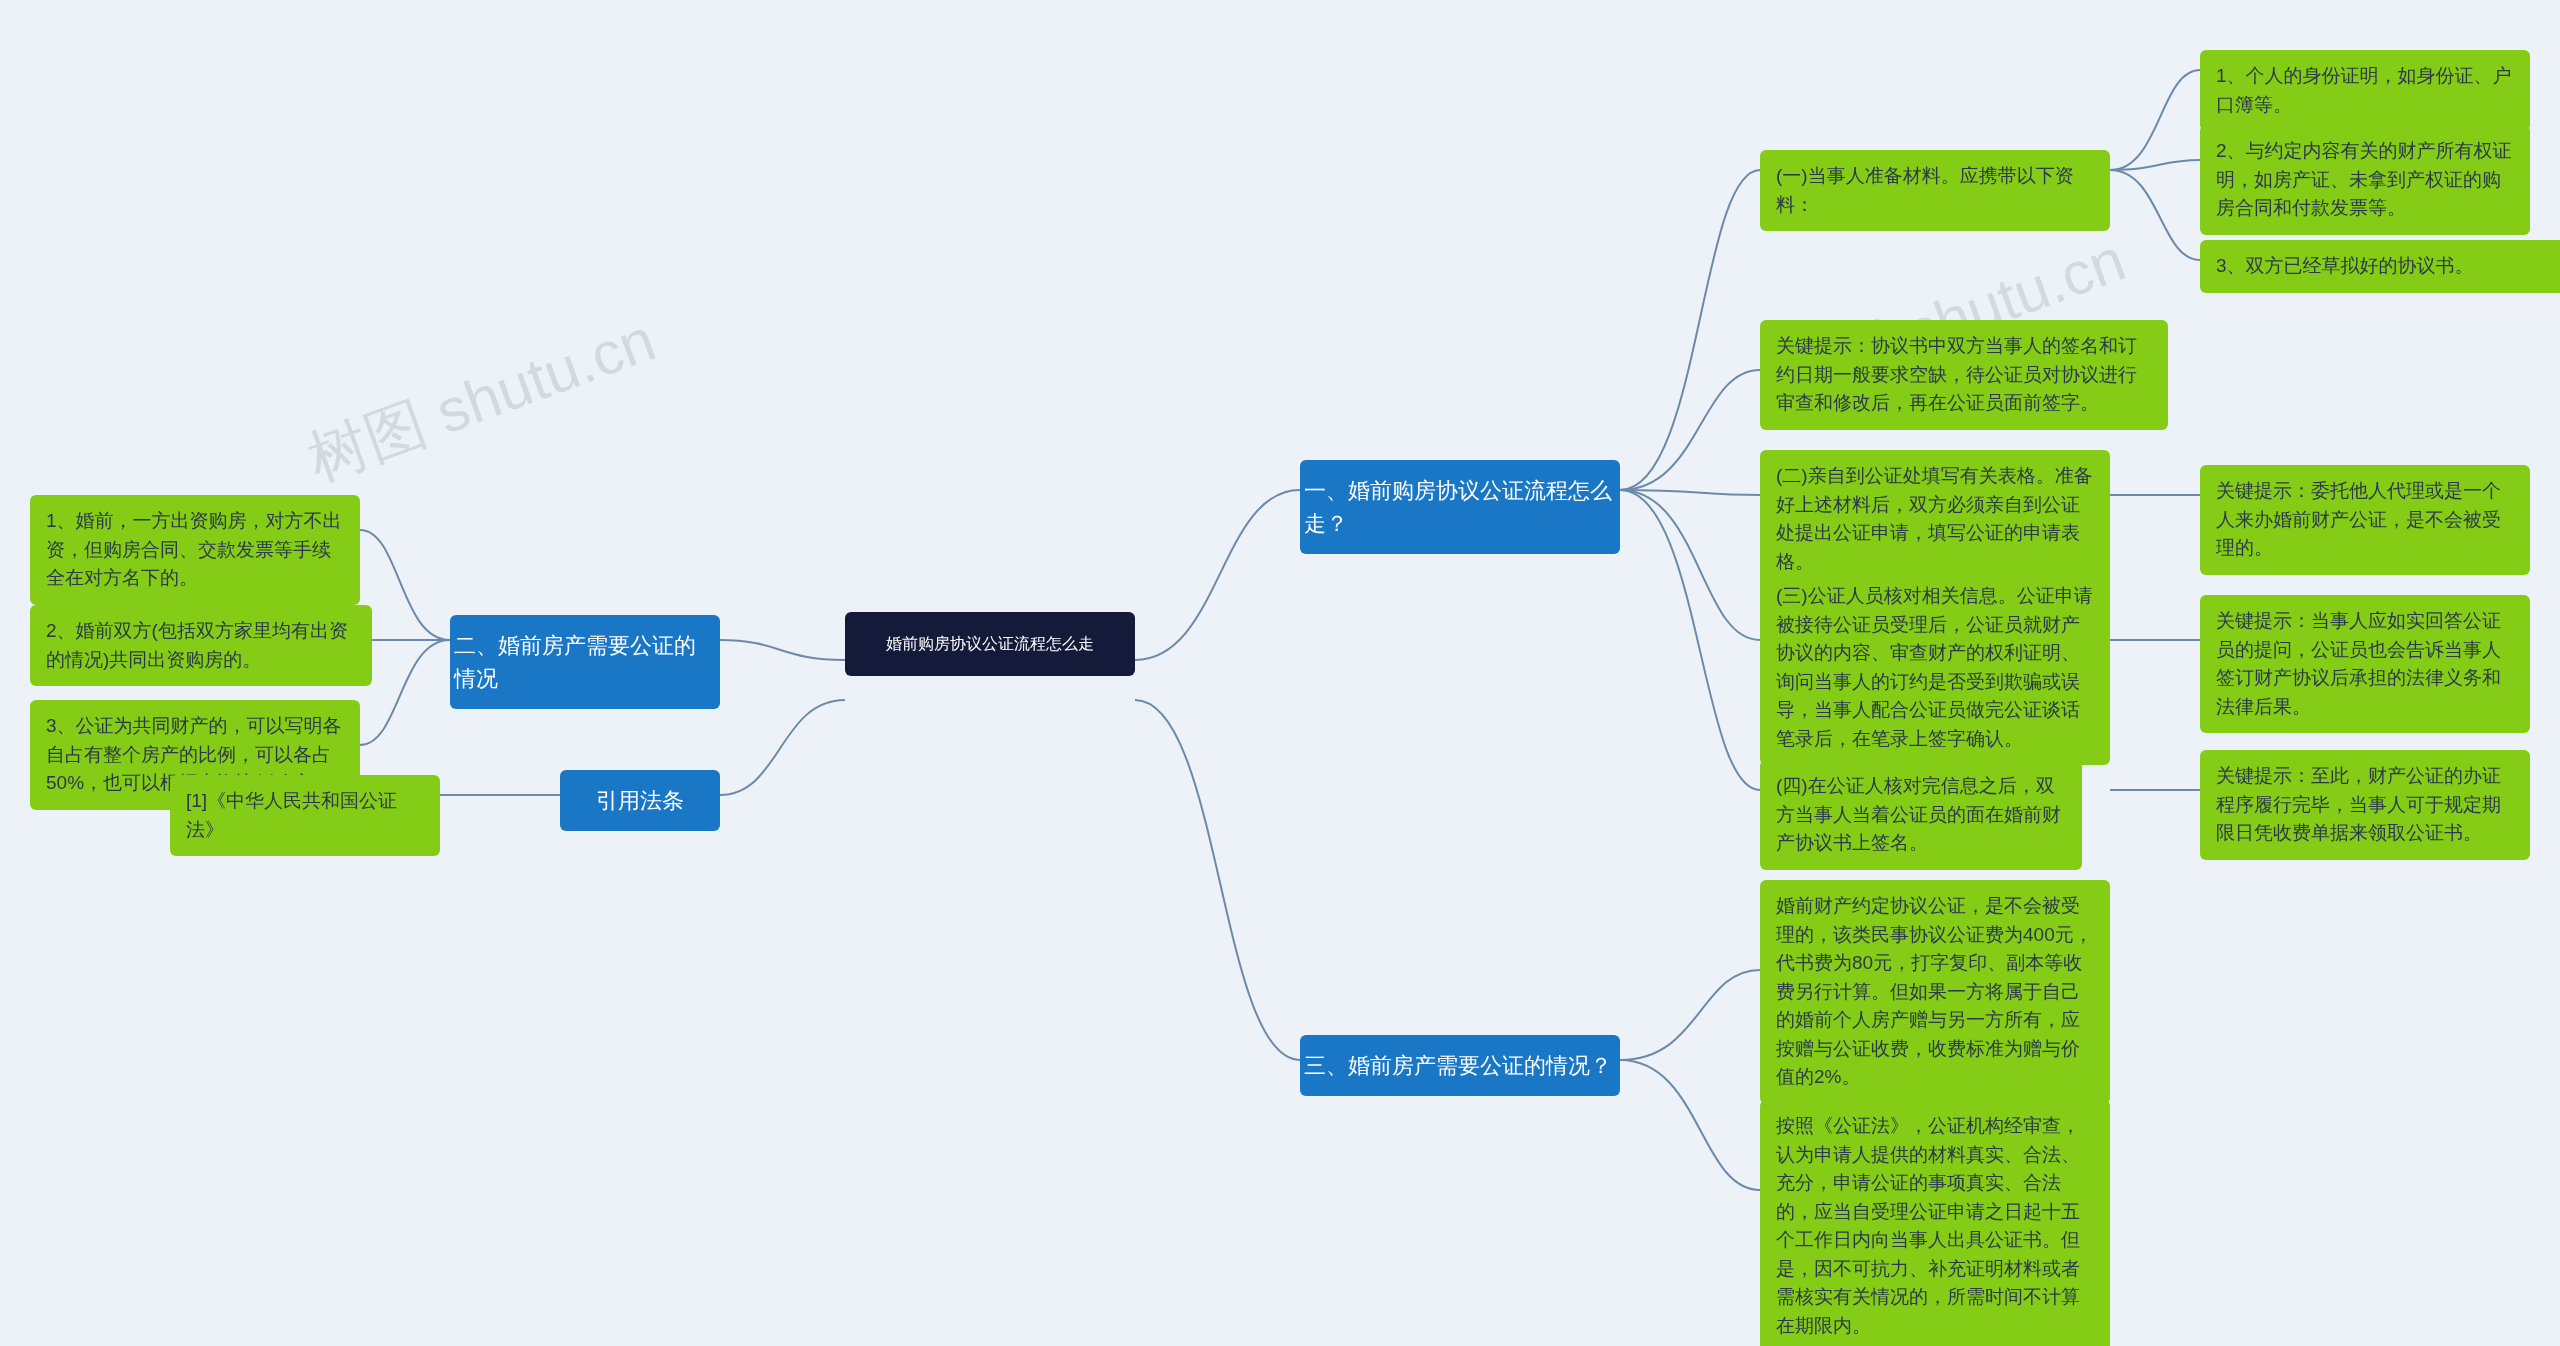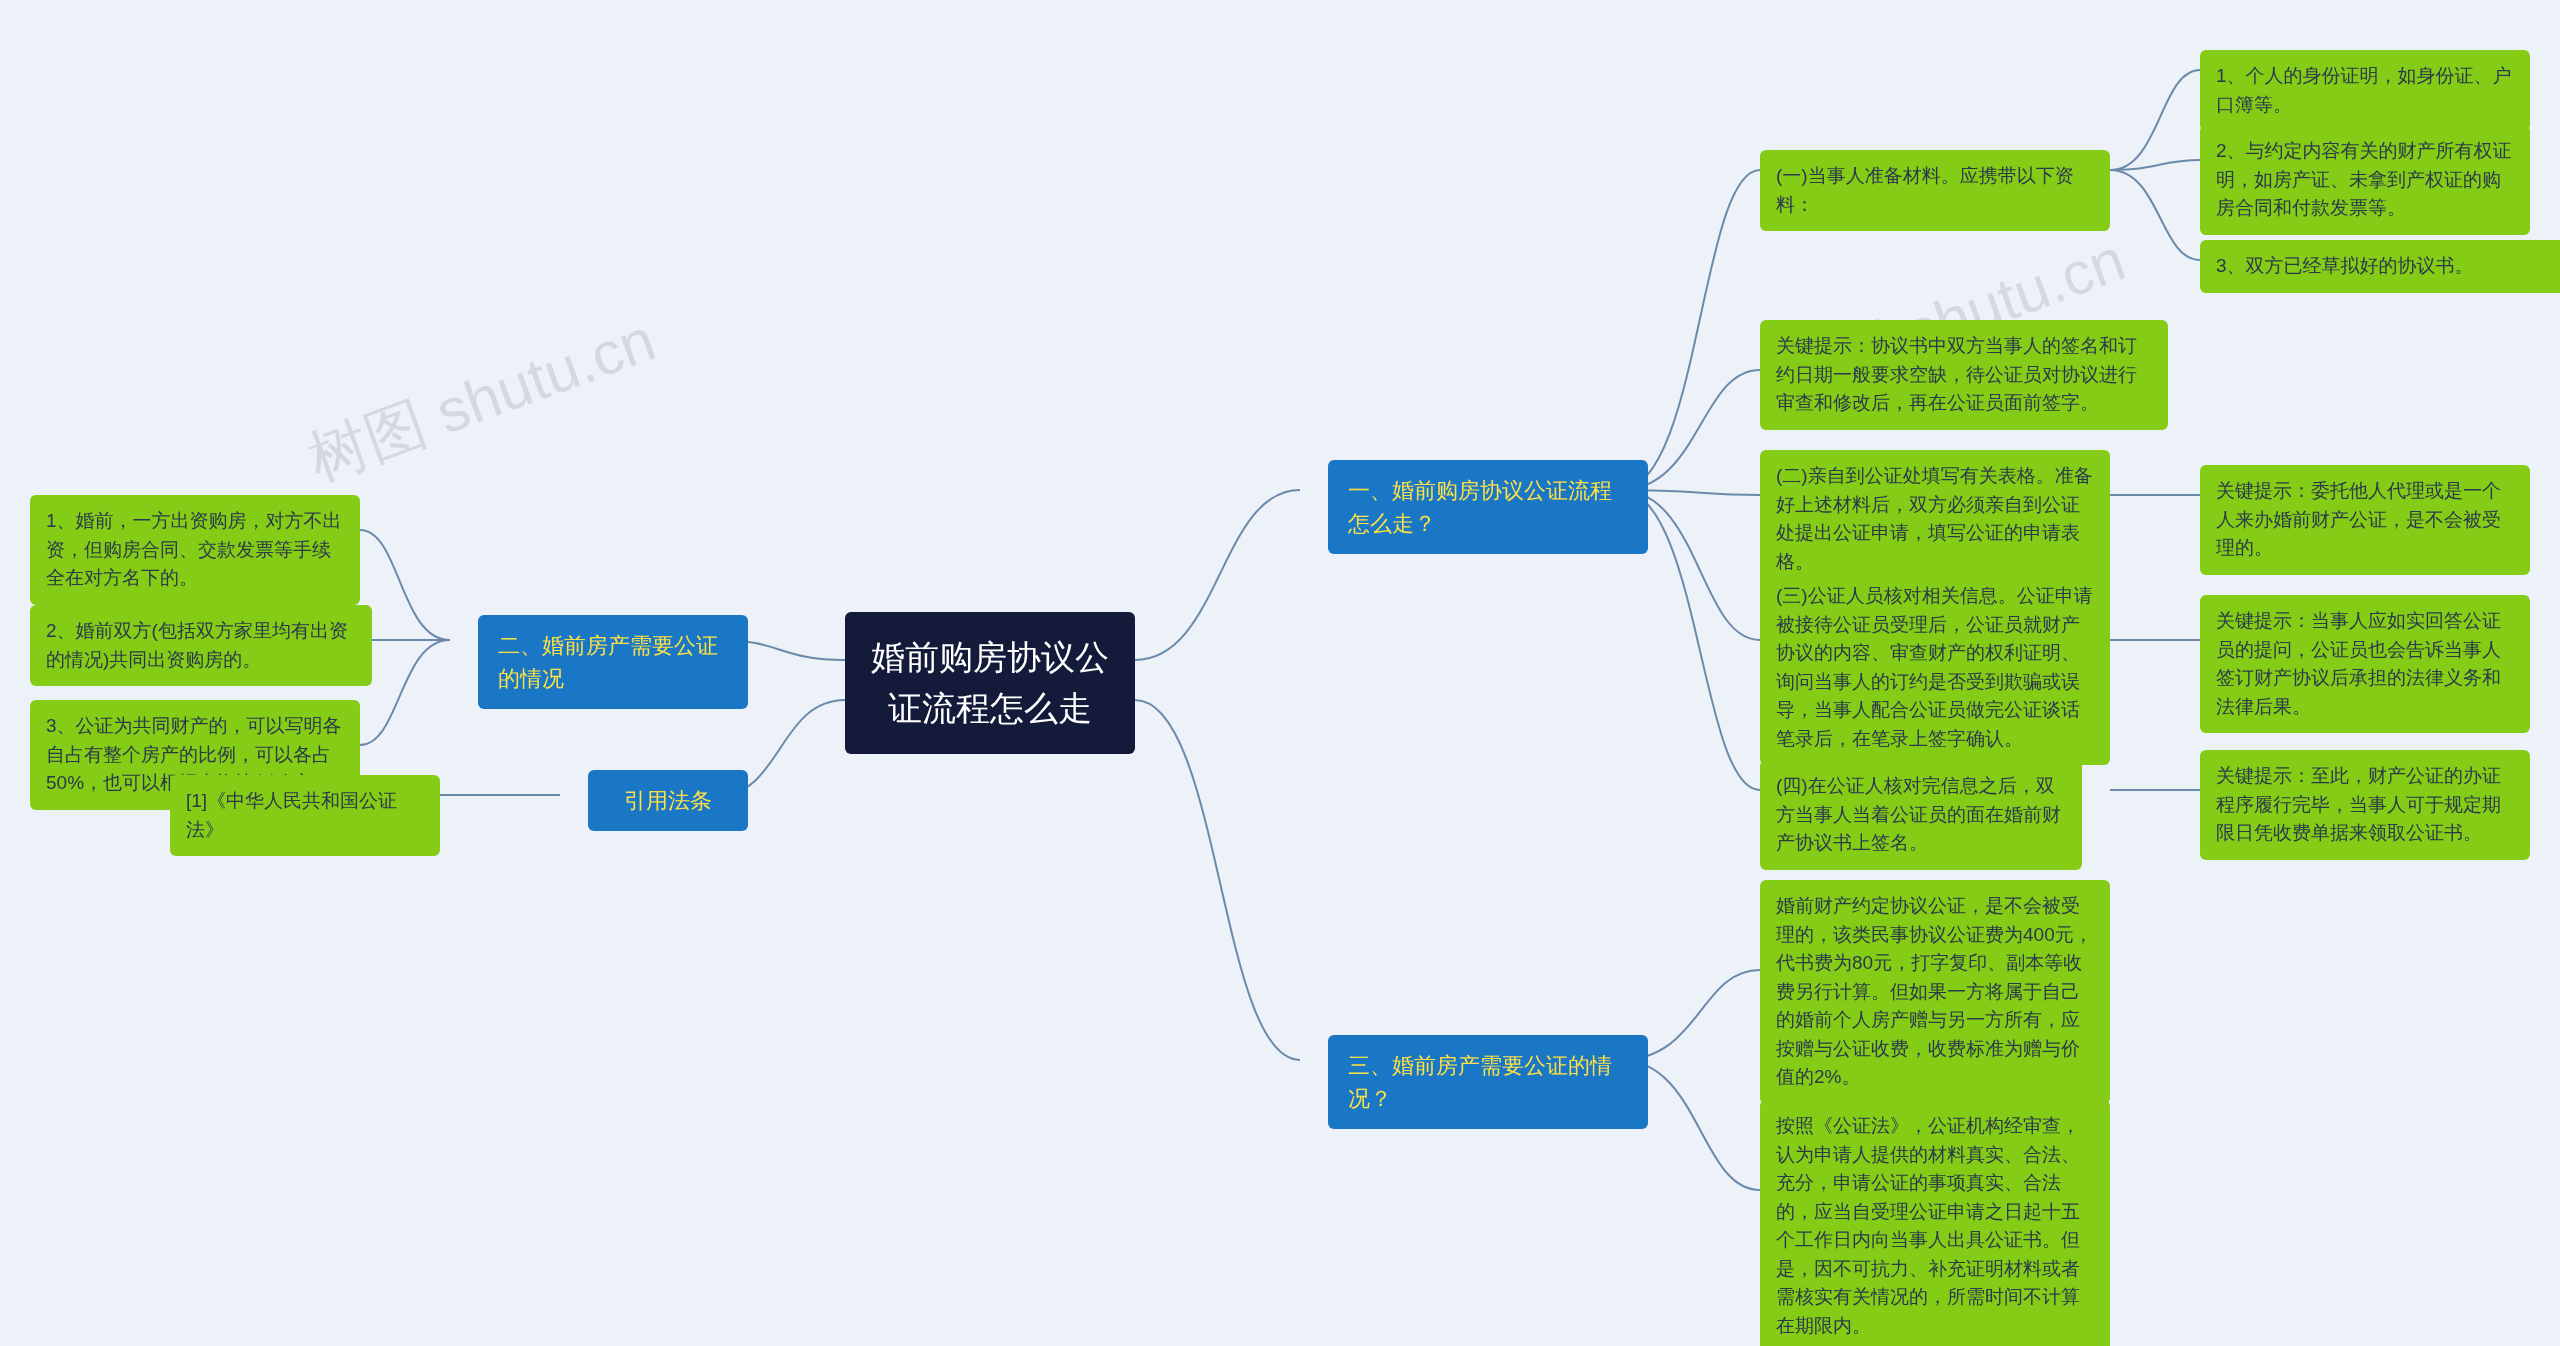--- a/index.html
+++ b/index.html
@@ -17,29 +17,28 @@
     box-sizing: border-box;
     border-radius: 6px;
     padding: 12px 16px;
     font-size: 20px;
     line-height: 1.5;
   }
   .root {
     background: #131a3a;
     color: #fff;
     text-align: center;
-    font-size: 34px;
+    font-size: 16px;
     padding: 20px 24px;
   }
   .branch {
     background: #1977c5;
-    color: #fde047;
+    color: #ffffff;
     font-size: 22px;
-    padding: 14px 20px;
-    margin-left: 28px;
+    padding: 14px 4px;
   }
   .leaf {
     background: #84cc16;
     color: #2b3a4a;
     font-size: 19px;
   }
   svg.connectors {
     position: absolute;
     left: 0; top: 0;
     width: 2560px; height: 1346px;

